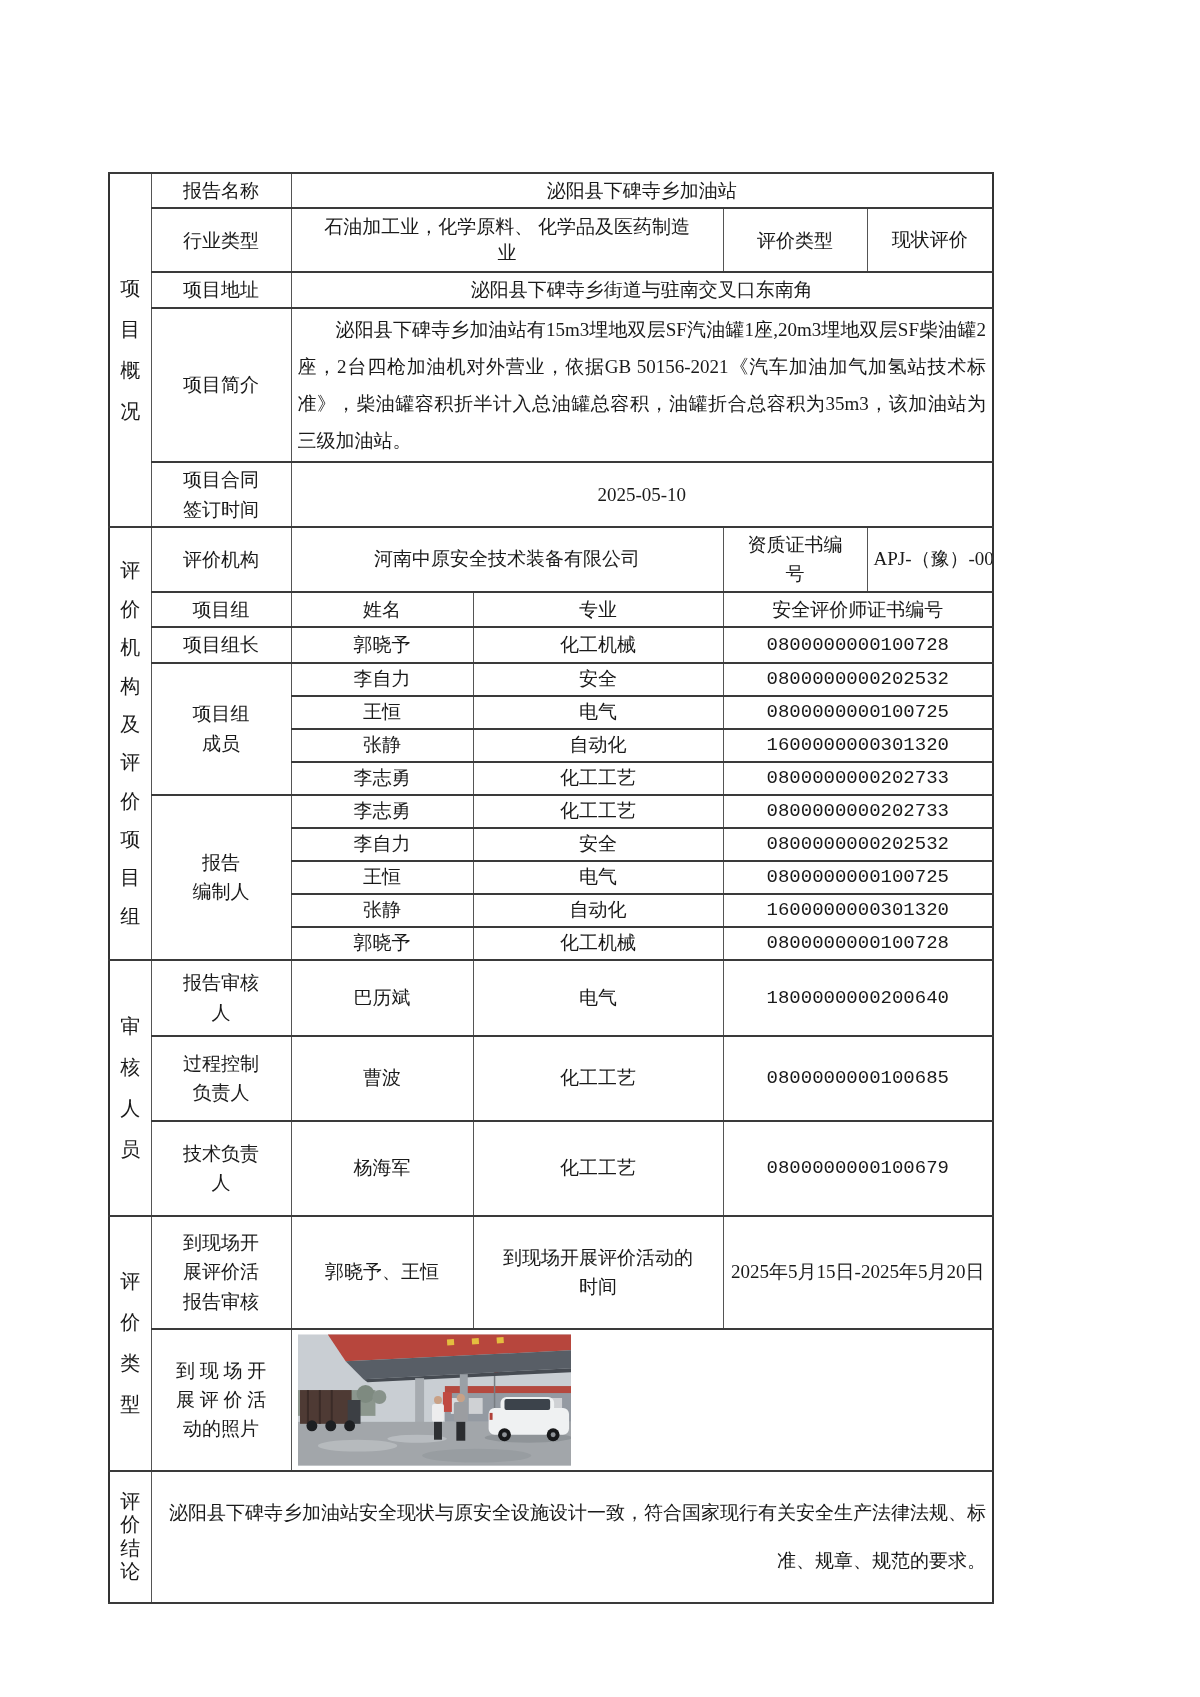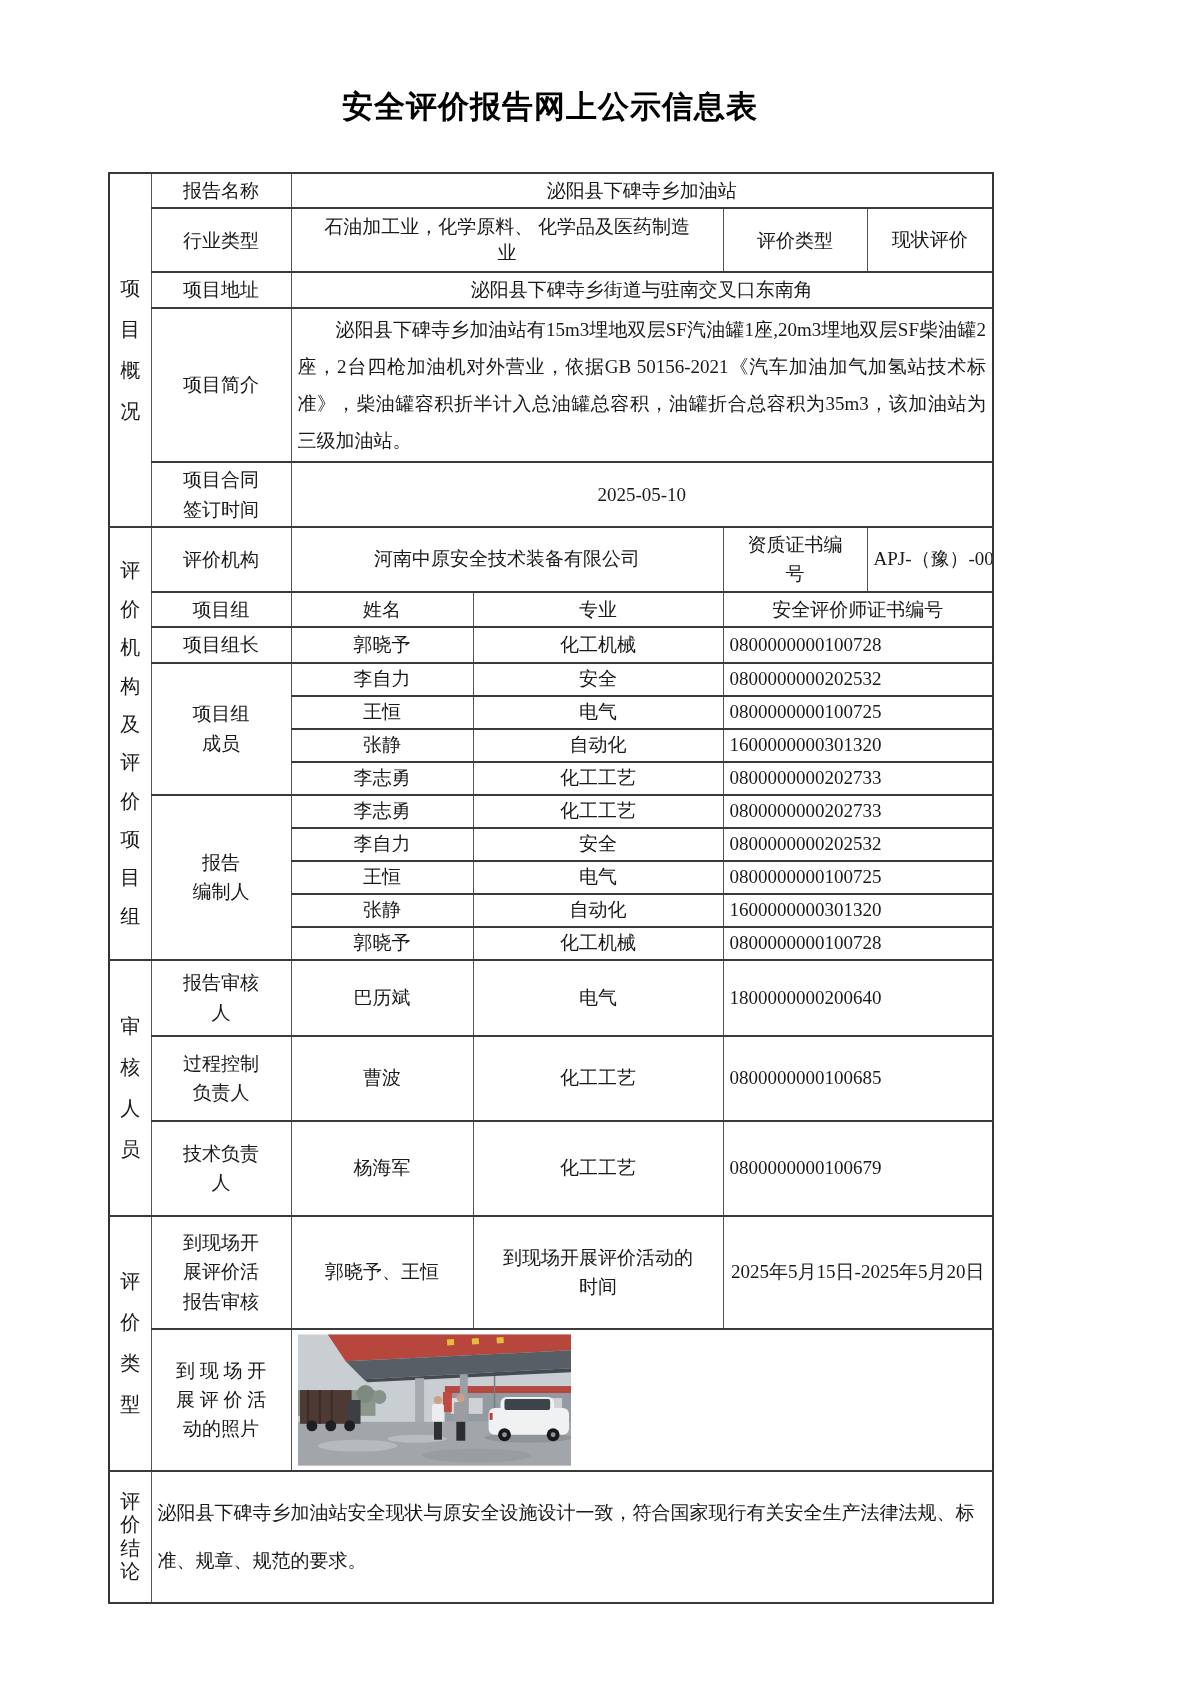--- a/index.html
+++ b/index.html
@@ -10,40 +10,39 @@
         font-weight:bold;font-size:31px;letter-spacing:1px;color:#000;}
   .tbl-wrap{position:absolute;top:172px;left:108px;}
   table.main{border-collapse:collapse;table-layout:fixed;width:884px;
         font-size:19px;}
   table.main{border:2px solid #333;}
   table.main td{border-left:1px solid #555;border-right:1px solid #555;
         border-top:2px solid #3a3a3a;border-bottom:2px solid #3a3a3a;
         padding:2px 6px;vertical-align:middle;overflow:hidden;}
   td.lb{text-align:center;white-space:pre-line;line-height:1.55;}
   td.ct{text-align:center;}
-  td.num{font-family:Liberation Serif, serif;}
+  td.num{text-align:center;font-family:Liberation Mono, monospace;}
   td.nowrap{white-space:nowrap;}
   td.vcell{text-align:center;vertical-align:middle;padding:0;}
   .vtext{width:1.15em;margin:0 auto;word-break:break-all;font-size:20px;
         line-height:2.05;text-align:center;}
   .vtext.lh-org{line-height:1.92;}
   .vtext.lh-tight{line-height:1.18;}
   td.para{text-align:justify;padding:6px 14px;}
   td.para .indent{text-indent:2em;line-height:1.95;}
-  td.concl{text-align:left;padding:4px 16px;line-height:2.5;vertical-align:middle;}
+  td.concl{text-align:right;padding:4px 16px;line-height:2.5;vertical-align:middle;}
   td.photo-cell{vertical-align:middle;padding:4px 6px;}
   .photo-frame{width:273px;height:132px;overflow:hidden;display:block;}
   .pre{white-space:pre-line;}
 </style>
 </head>
 <body>
 
 <div class="page">
 
-  <div class="doc-title">安全评价报告网上公示信息表</div>
 
   <div class="tbl-wrap">
   <table class="main">
     <colgroup>
       <col style="width:42px">
           <col style="width:140px">
           <col style="width:182px">
       <col style="width:250px">
           <col style="width:144px">
           <col style="width:126px">

